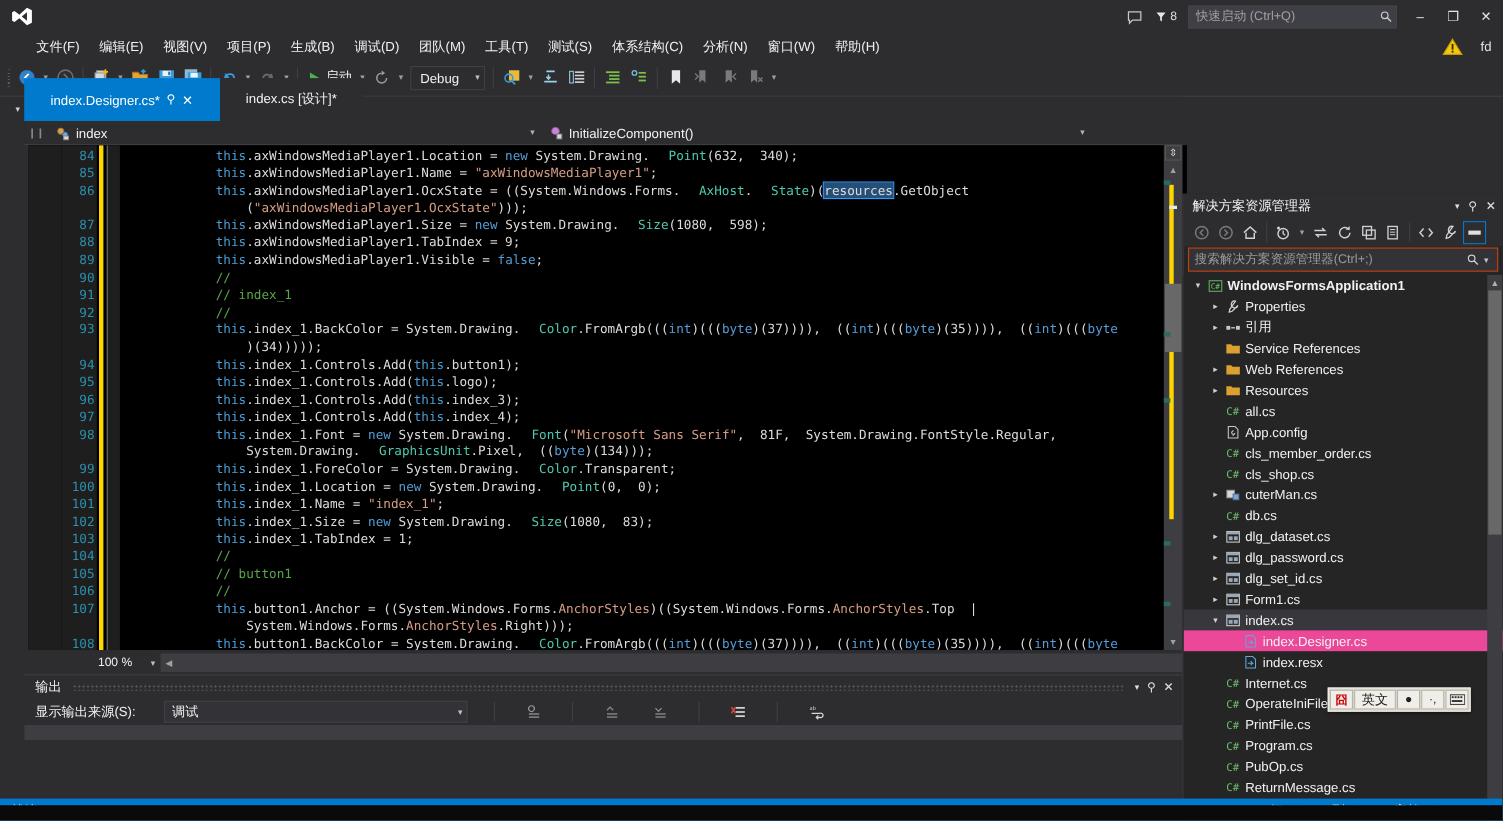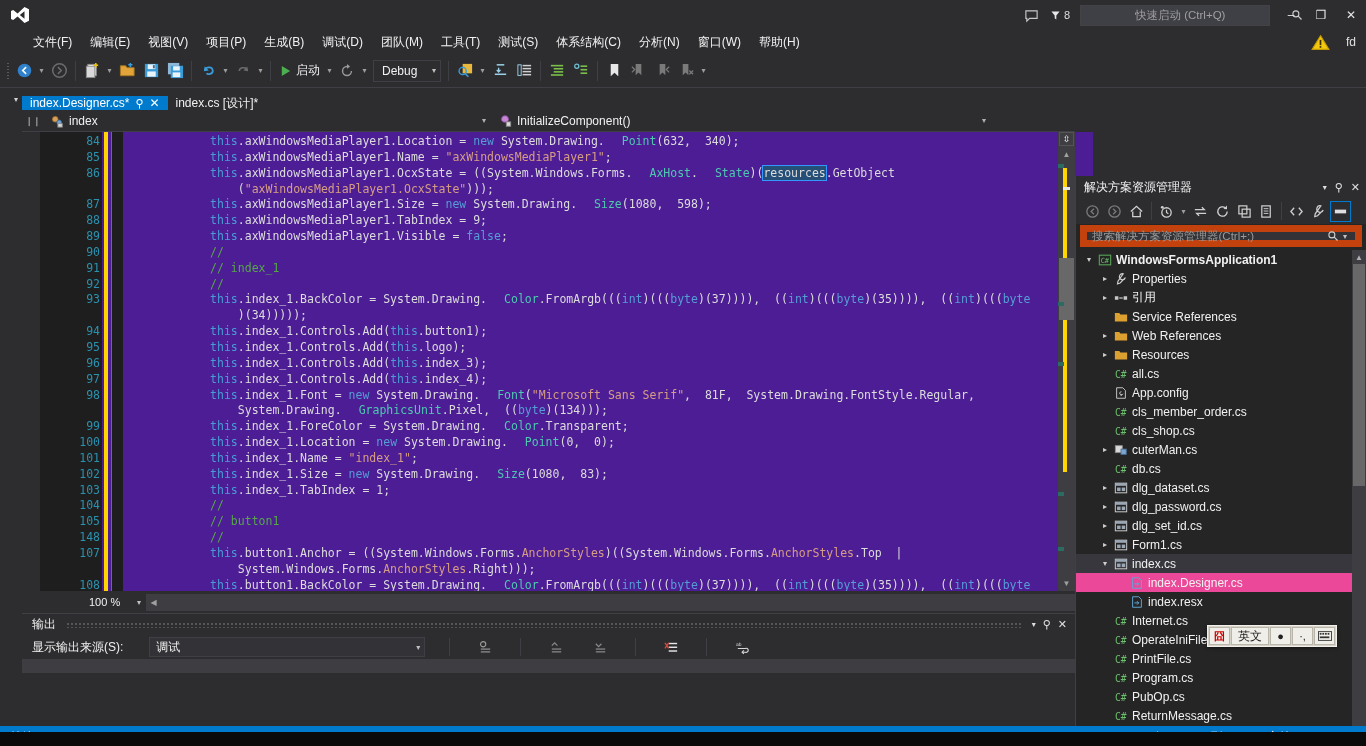--- a/index.html
+++ b/index.html
@@ -38,21 +38,20 @@
   }
   .notif-badge { display:flex; align-items:center; color:#ddd; font-size:11px; gap:2px; padding:0 4px;}
   .quicklaunch {
     width: 190px; height: 21px; background: #3f3f46; border: 1px solid #434346;
     display: flex; align-items: center; margin: 0 6px;
   }
   .quicklaunch input {
     flex: 1; background: transparent; border: none; outline: none;
     color: #b8b8b8; font-size: 11.5px; padding-left: 6px;
     font-family: "Liberation Sans", sans-serif;
-    margin-left: 48px;
   }
   .quicklaunch input::placeholder { color: #a0a0a0; }
   .win-btn {
     width: 30px; height: 28px; display: flex; align-items: center; justify-content: center;
     color: #e5e5e5; font-size: 12px;
   }
 
   
   .menubar {
     position: absolute; top: 30px; left: 16px; width: 1366px; height: 24px;
@@ -103,22 +102,22 @@
     display: flex; align-items: center; gap: 3px; color: #d0d0d0;
   }
 
   
   .editor-dock {
     position: absolute; left: 22px; top: 0; width: 1053px; height: 525px;
     background: #2d2d30;
   }
   .tabstrip { height: 22px; display: flex; align-items: flex-end; background: #2d2d30; position: relative;}
   .doc-tab {
-    height: 14px; display: flex; align-items: center; gap: 6px;
-    padding: 0 8px; font-size: 12px; color: #f1f1f1; background: #2d2d30;
+    height: 39px; display: flex; align-items: center; gap: 6px;
+    padding: 0 24px; font-size: 12px; color: #f1f1f1; background: #2d2d30;
   }
   .doc-tab.active { background: #007acc; color: #ffffff; }
   .tab-pin { font-size: 11px; color: #fff; }
   .tab-x { font-size: 12px; color: #fff; }
 
   .navbar {
     height: 22px; background: #2d2d30; border-bottom: 1px solid #3f3f46;
     display: flex; align-items: center; position: relative;
   }
   .navbar-left {
@@ -127,22 +126,22 @@
   .nav-combo {
     height: 21px; display: flex; align-items: center; gap: 5px; font-size: 12px; color: #f1f1f1;
     padding: 0 6px; flex: 0 0 auto;
   }
   .nav-combo.first { width: 448px; }
   .nav-combo.second { width: 500px; }
   .nav-arrow { margin-left: auto; font-size: 8px; color: #b0b0b0; }
 
   
   .code-area {
-    position: absolute; left: 18px; top: 44px; width: 1053px; height: 459px;
-    background: #4c1d95; display: flex; overflow: hidden;
+    position: absolute; left: 4px; top: 44px; width: 1053px; height: 459px;
+    background: #000000; display: flex; overflow: hidden;
   }
   .glyph-margin { width: 30px; background: #1e1e1e; flex: 0 0 30px;}
   .line-nums {
     width: 32px; flex: 0 0 32px; background: #1e1e1e; text-align: right;
     font-family: "DejaVu Sans Mono", monospace; font-size: 11.5px; color: #2b91af;
     padding-top: 2px;
   }
   .line-nums div { height: 15.85px; line-height: 15.85px; padding-right: 2px; color:#2b91af;}
   .change-bar { width: 4px; flex: 0 0 4px; background: #ffd500; margin-left: 2px;}
   .fold-margin {
@@ -244,21 +243,21 @@
   }
   .se-title { font-size: 12px; color: #f1f1f1; padding-left: 8px; white-space: nowrap;}
   .se-head-btns { position: absolute; right: 6px; display: flex; align-items: center; gap: 8px; color:#e0e0e0;}
   .se-toolbar {
     height: 26px; display: flex; align-items: center; gap: 1px; padding-left: 6px; background:#2d2d30;
   }
   .se-tb-btn { width: 21px; height: 21px; display:flex;align-items:center;justify-content:center; color:#c8c8c8;}
   .se-tb-btn.active { border: 1px solid #007acc; background:#2d2d30;}
   .se-tb-sep { width: 1px; height: 18px; background: #3f3f46; margin: 0 3px;}
   .se-search {
-    height: 22px; margin: 1px 4px 2px 4px; background: #333337; border: 7px solid #c2410c;
+    height: 22px; margin: 1px 4px 2px 4px; background: #333337; border: 1px solid #c2410c;
     display: flex; align-items: center;
   }
   .se-search input {
     flex: 1; background: transparent; border: none; outline: none; color: #a8a8a8;
     font-size: 11.5px; padding-left: 5px; font-family: "Liberation Sans", sans-serif;
   }
   .se-search input::placeholder { color: #9a9a9a; }
   .se-tree {
     position: absolute; top: 74px; left: 0; width: 291px; height: 523px;
     overflow: hidden; background: #252526;
@@ -611,21 +610,21 @@
             <div>97</div>
             <div>98</div>
             <div></div>
             <div>99</div>
             <div>100</div>
             <div>101</div>
             <div>102</div>
             <div>103</div>
             <div>104</div>
             <div>105</div>
-            <div>148</div>
+            <div>106</div>
             <div>107</div>
             <div></div>
             <div>108</div>
           </div>
         <div class="change-bar"></div>
         <div class="fold-margin"></div>
         <div class="code-text" id="code-text"><div class="ln"><span>            </span><span class="kw">this</span><span class="pl">.axWindowsMediaPlayer1.Location = </span><span class="k">new</span><span class="pl"> System.Drawing.</span><span class="ty">Point</span><span class="pl">(</span><span class="pl">632</span><span class="pl">,  </span><span class="pl">340</span><span class="pl">);</span></div><div class="ln"><span>            </span><span class="kw">this</span><span class="pl">.axWindowsMediaPlayer1.Name = </span><span class="st">"axWindowsMediaPlayer1"</span><span class="pl">;</span></div><div class="ln"><span>            </span><span class="kw">this</span><span class="pl">.axWindowsMediaPlayer1.OcxState = ((System.Windows.Forms.</span><span class="ty">AxHost</span><span class="pl">.</span><span class="ty">State</span><span class="pl">)(</span><span class="sel">resources</span><span class="pl">.GetObject</span></div><div class="ln"><span>                </span><span class="pl">(</span><span class="st">"axWindowsMediaPlayer1.OcxState"</span><span class="pl">)));</span></div><div class="ln"><span>            </span><span class="kw">this</span><span class="pl">.axWindowsMediaPlayer1.Size = </span><span class="k">new</span><span class="pl"> System.Drawing.</span><span class="ty">Size</span><span class="pl">(1080,  598);</span></div><div class="ln"><span>            </span><span class="kw">this</span><span class="pl">.axWindowsMediaPlayer1.TabIndex = 9;</span></div><div class="ln"><span>            </span><span class="kw">this</span><span class="pl">.axWindowsMediaPlayer1.Visible = </span><span class="k">false</span><span class="pl">;</span></div><div class="ln"><span>            </span><span class="cm">//</span></div><div class="ln"><span>            </span><span class="cm">// index_1</span></div><div class="ln"><span>            </span><span class="cm">//</span></div><div class="ln"><span>            </span><span class="kw">this</span><span class="pl">.index_1.BackColor = System.Drawing.</span><span class="ty">Color</span><span class="pl">.FromArgb(((</span><span class="k">int</span><span class="pl">)(((</span><span class="k">byte</span><span class="pl">)(37)))),  ((</span><span class="k">int</span><span class="pl">)(((</span><span class="k">byte</span><span class="pl">)(35)))),  ((</span><span class="k">int</span><span class="pl">)(((</span><span class="k">byte</span></div><div class="ln"><span>                </span><span class="pl">)(34)))));</span></div><div class="ln"><span>            </span><span class="kw">this</span><span class="pl">.index_1.Controls.Add(</span><span class="kw">this</span><span class="pl">.button1);</span></div><div class="ln"><span>            </span><span class="kw">this</span><span class="pl">.index_1.Controls.Add(</span><span class="kw">this</span><span class="pl">.logo);</span></div><div class="ln"><span>            </span><span class="kw">this</span><span class="pl">.index_1.Controls.Add(</span><span class="kw">this</span><span class="pl">.index_3);</span></div><div class="ln"><span>            </span><span class="kw">this</span><span class="pl">.index_1.Controls.Add(</span><span class="kw">this</span><span class="pl">.index_4);</span></div><div class="ln"><span>            </span><span class="kw">this</span><span class="pl">.index_1.Font = </span><span class="k">new</span><span class="pl"> System.Drawing.</span><span class="ty">Font</span><span class="pl">(</span><span class="st">"Microsoft Sans Serif"</span><span class="pl">,  81F,  System.Drawing.FontStyle.Regular,</span></div><div class="ln"><span>                </span><span class="pl">System.Drawing.</span><span class="ty">GraphicsUnit</span><span class="pl">.Pixel,  ((</span><span class="k">byte</span><span class="pl">)(134)));</span></div><div class="ln"><span>            </span><span class="kw">this</span><span class="pl">.index_1.ForeColor = System.Drawing.</span><span class="ty">Color</span><span class="pl">.Transparent;</span></div><div class="ln"><span>            </span><span class="kw">this</span><span class="pl">.index_1.Location = </span><span class="k">new</span><span class="pl"> System.Drawing.</span><span class="ty">Point</span><span class="pl">(0,  0);</span></div><div class="ln"><span>            </span><span class="kw">this</span><span class="pl">.index_1.Name = </span><span class="st">"index_1"</span><span class="pl">;</span></div><div class="ln"><span>            </span><span class="kw">this</span><span class="pl">.index_1.Size = </span><span class="k">new</span><span class="pl"> System.Drawing.</span><span class="ty">Size</span><span class="pl">(1080,  83);</span></div><div class="ln"><span>            </span><span class="kw">this</span><span class="pl">.index_1.TabIndex = 1;</span></div><div class="ln"><span>            </span><span class="cm">//</span></div><div class="ln"><span>            </span><span class="cm">// button1</span></div><div class="ln"><span>            </span><span class="cm">//</span></div><div class="ln"><span>            </span><span class="kw">this</span><span class="pl">.button1.Anchor = ((System.Windows.Forms.</span><span class="st">AnchorStyles</span><span class="pl">)((System.Windows.Forms.</span><span class="st">AnchorStyles</span><span class="pl">.Top  |</span></div><div class="ln"><span>                </span><span class="pl">System.Windows.Forms.</span><span class="st">AnchorStyles</span><span class="pl">.Right)));</span></div><div class="ln"><span>            </span><span class="kw">this</span><span class="pl">.button1.BackColor = System.Drawing.</span><span class="ty">Color</span><span class="pl">.FromArgb(((</span><span class="k">int</span><span class="pl">)(((</span><span class="k">byte</span><span class="pl">)(37)))),  ((</span><span class="k">int</span><span class="pl">)(((</span><span class="k">byte</span><span class="pl">)(35)))),  ((</span><span class="k">int</span><span class="pl">)(((</span><span class="k">byte</span></div></div>
       </div>
 
       <div class="vscroll">

